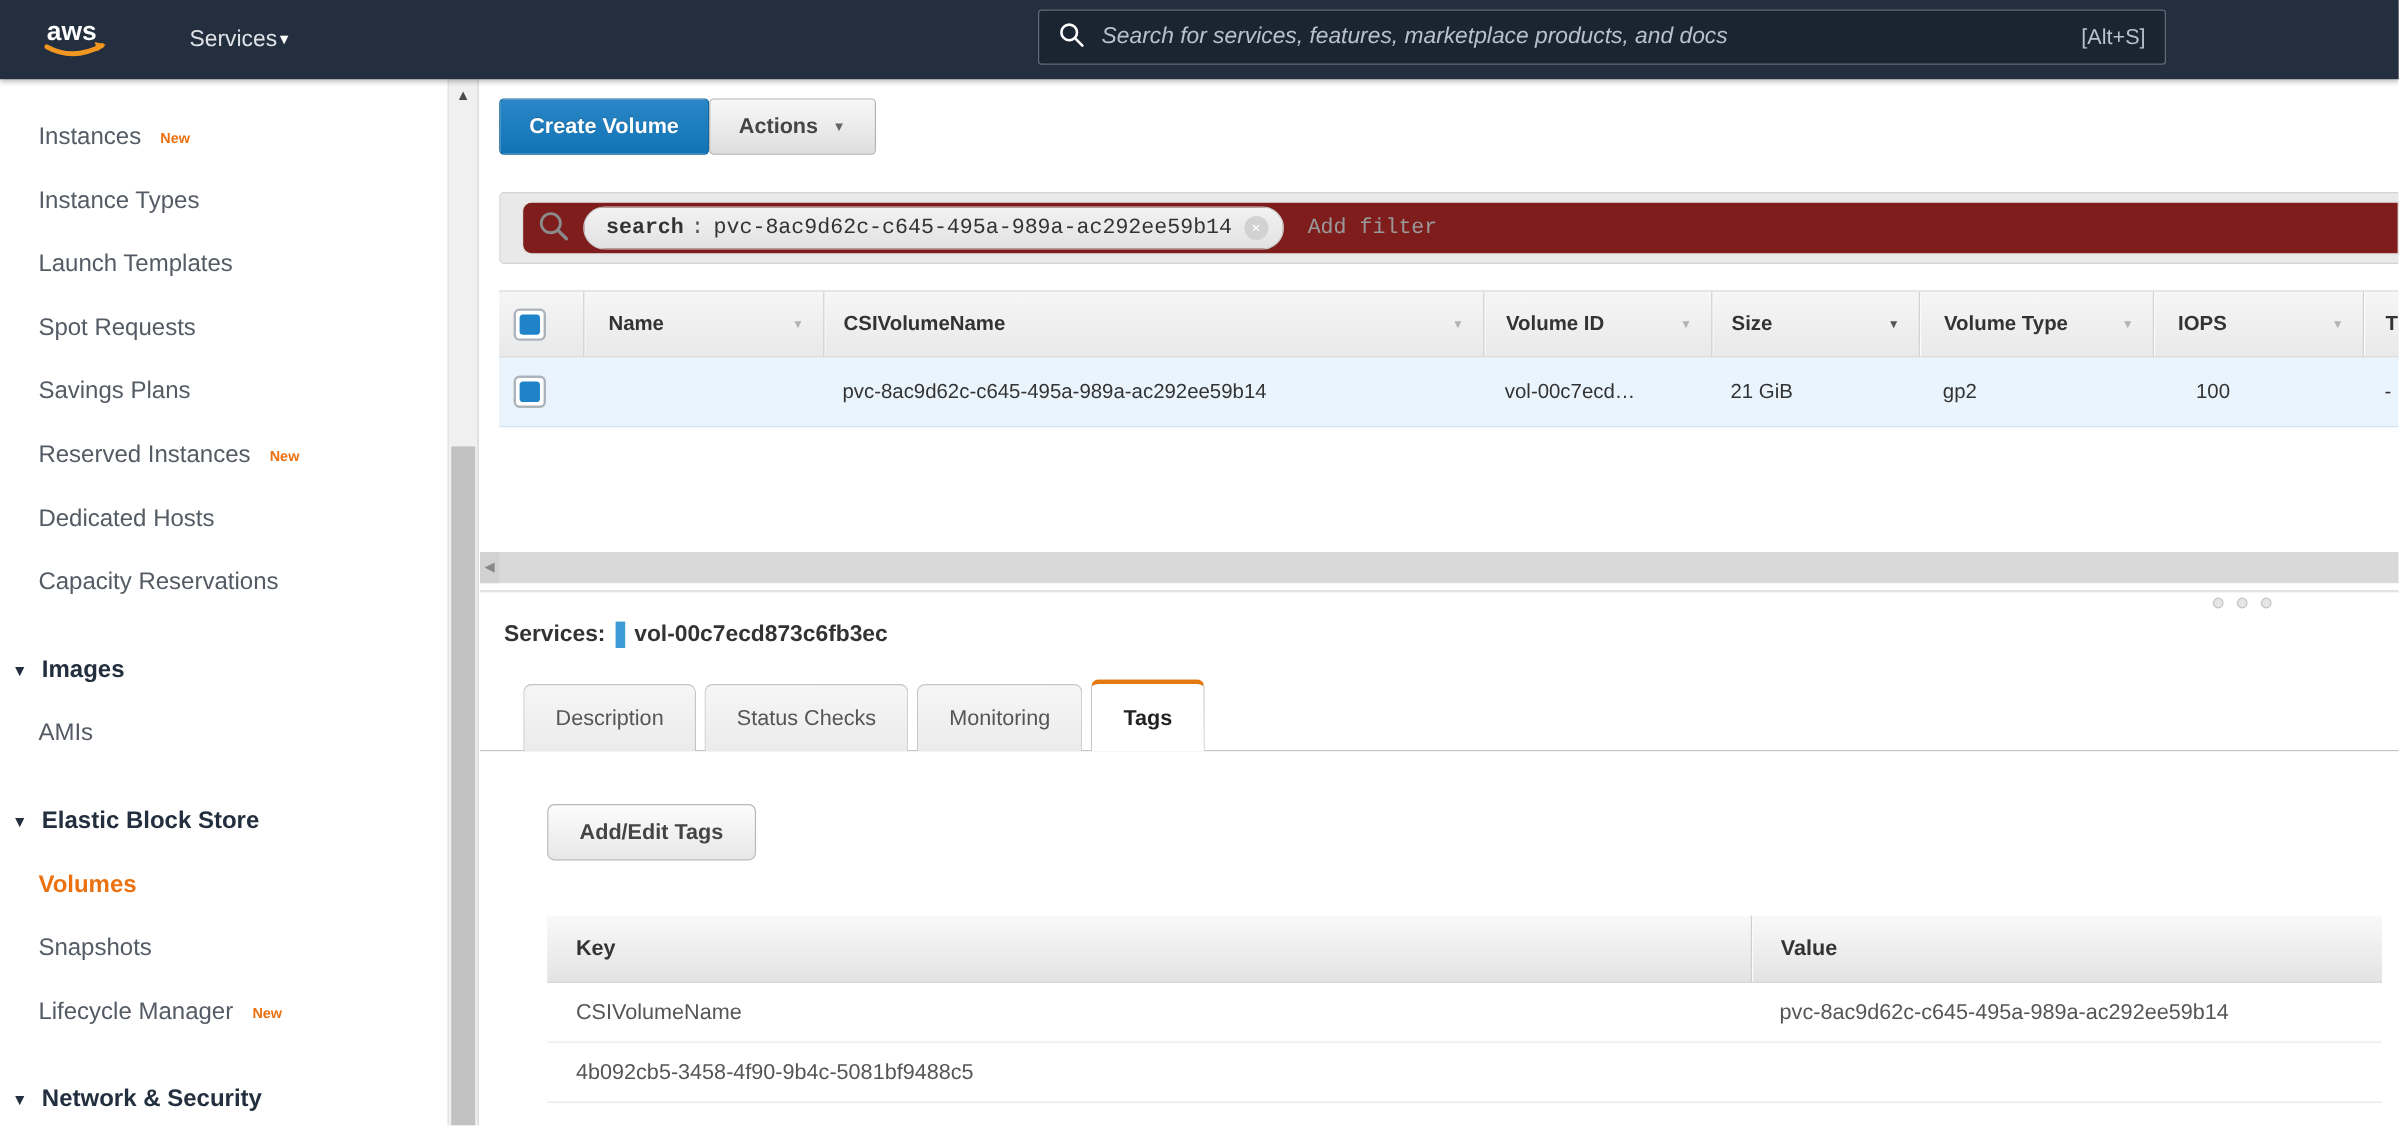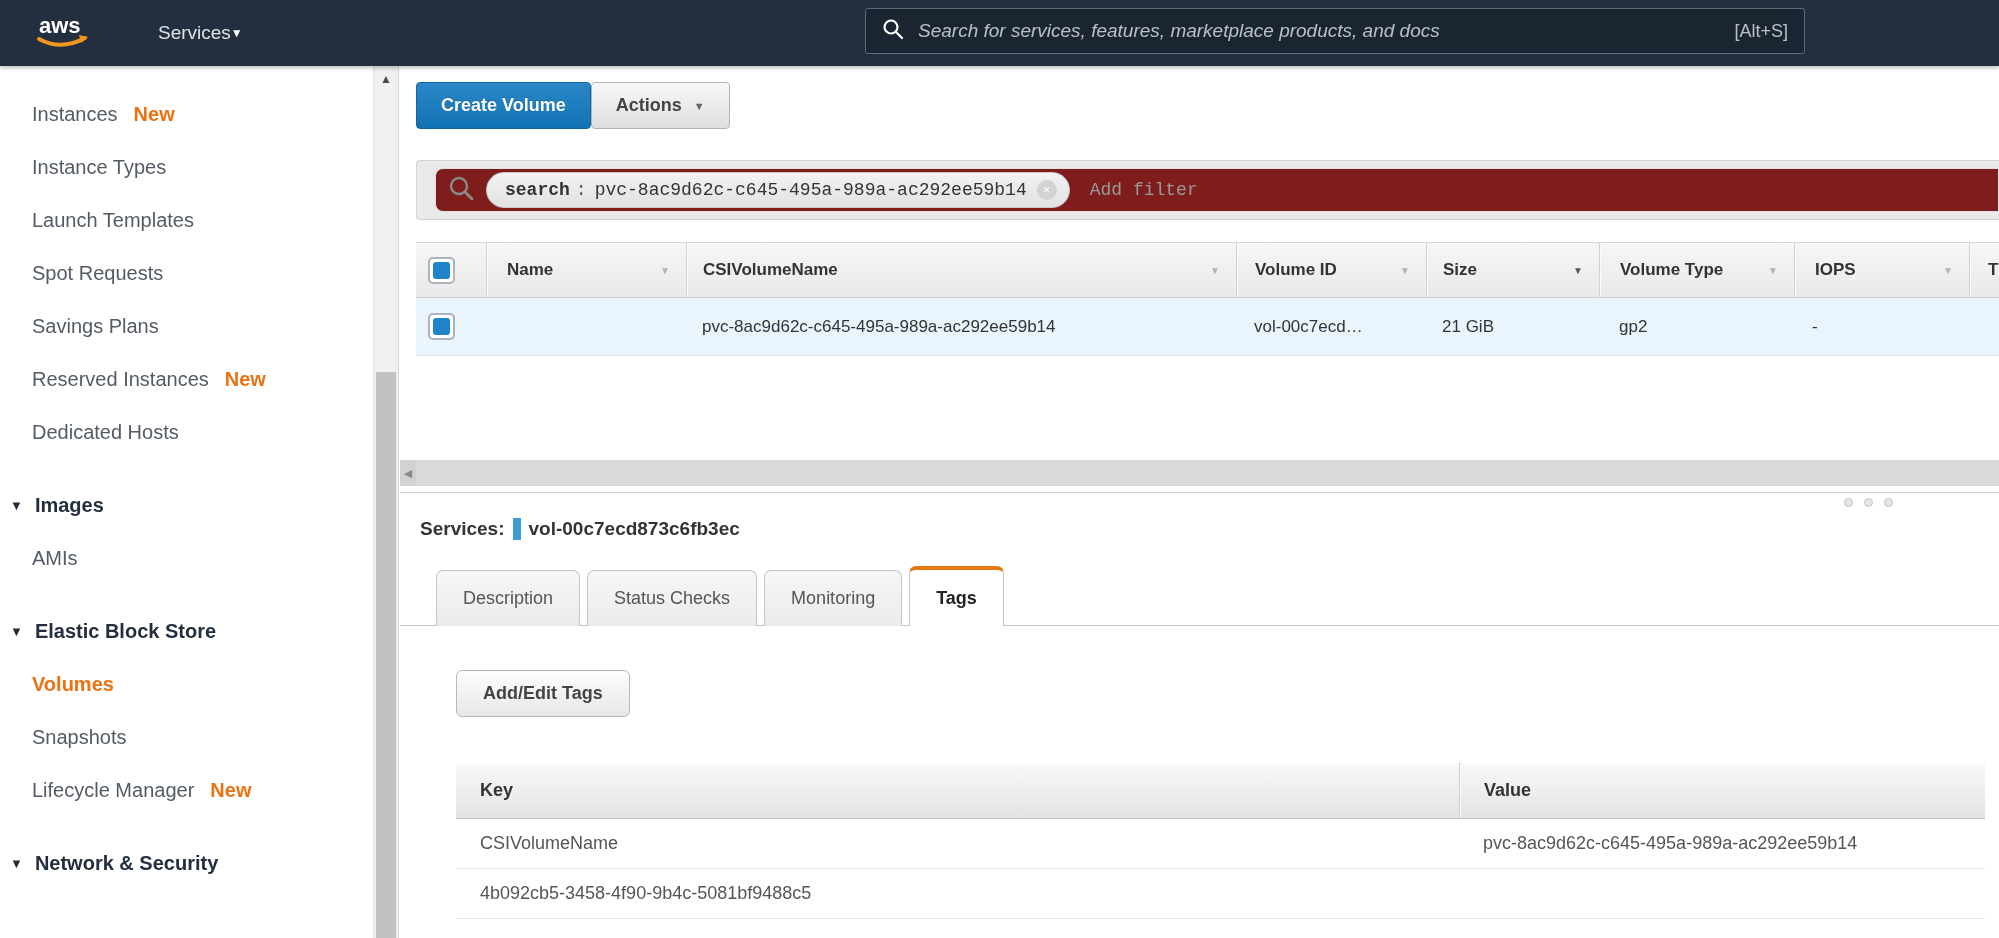--- a/index.html
+++ b/index.html
@@ -24,21 +24,21 @@
 
   
   .sidebar { position:absolute; left:0; top:66px; width:373px; bottom:0; background:#fff; overflow:hidden; }
   .side-list { padding-top:22px; }
   .side-item { height:53px; display:flex; align-items:center; padding-left:32px;
     font-size:20px; color:#545b64; cursor:pointer; white-space:nowrap; }
   .side-item.header { font-weight:bold; color:#232f3e; padding-left:10px; cursor:pointer; }
   .side-item.header .tri { font-size:13px; margin-right:12px; color:#232f3e; }
   .side-item.gap { margin-top:20px; }
   .side-item.active { color:#ec7211; font-weight:bold; }
-  .badge { color:#ec7211; font-weight:bold; font-size:20px; margin-left:16px; }
+  .badge { color:#ec7211; font-weight:bold; font-size:12px; margin-left:16px; }
 
   
   .side-scroll { position:absolute; left:373px; top:66px; width:26px; bottom:0;
     background:#f0f0f0; border-left:1px solid #e2e2e2; border-right:1px solid #d7d7d7; }
   .side-scroll .up { position:absolute; top:6px; left:0; width:100%; text-align:center;
     font-size:12px; color:#4a4a4a; cursor:pointer; }
   .side-scroll .thumb { position:absolute; top:306px; left:2px; width:20px; bottom:0;
     background:#c2c2c2; cursor:pointer; }
 
   
@@ -172,20 +172,23 @@
       <div class="side-item">
         <span>Savings Plans</span>
       </div>
       <div class="side-item">
         <span>Reserved Instances</span>
         <span class="badge">New</span>
       </div>
       <div class="side-item">
         <span>Dedicated Hosts</span>
       </div>
+      <div class="side-item">
+        <span>Capacity Reservations</span>
+      </div>
       <div class="side-item header gap">
         <span class="tri">▼</span>
         <span>Images</span>
       </div>
       <div class="side-item">
         <span>AMIs</span>
       </div>
       <div class="side-item header gap">
         <span class="tri">▼</span>
         <span>Elastic Block Store</span>
@@ -280,20 +283,21 @@
         <div class="vc col-check">
           <span class="checkbox">
               <span class="inner"></span>
             </span>
         </div>
         <div class="vc col-name"></div>
         <div class="vc col-csi">pvc-8ac9d62c-c645-495a-989a-ac292ee59b14</div>
         <div class="vc col-volid">vol-00c7ecd…</div>
         <div class="vc col-size">21 GiB</div>
         <div class="vc col-vtype">gp2</div>
+        <div class="vc col-iops val">100</div>
         <div class="vc col-t">-</div>
       </div>
     </div>
 
     <div class="hscroll">
       <div class="left-btn">◀</div>
     </div>
     <div class="splitline"></div>
     <div class="dots">
         <i></i>

